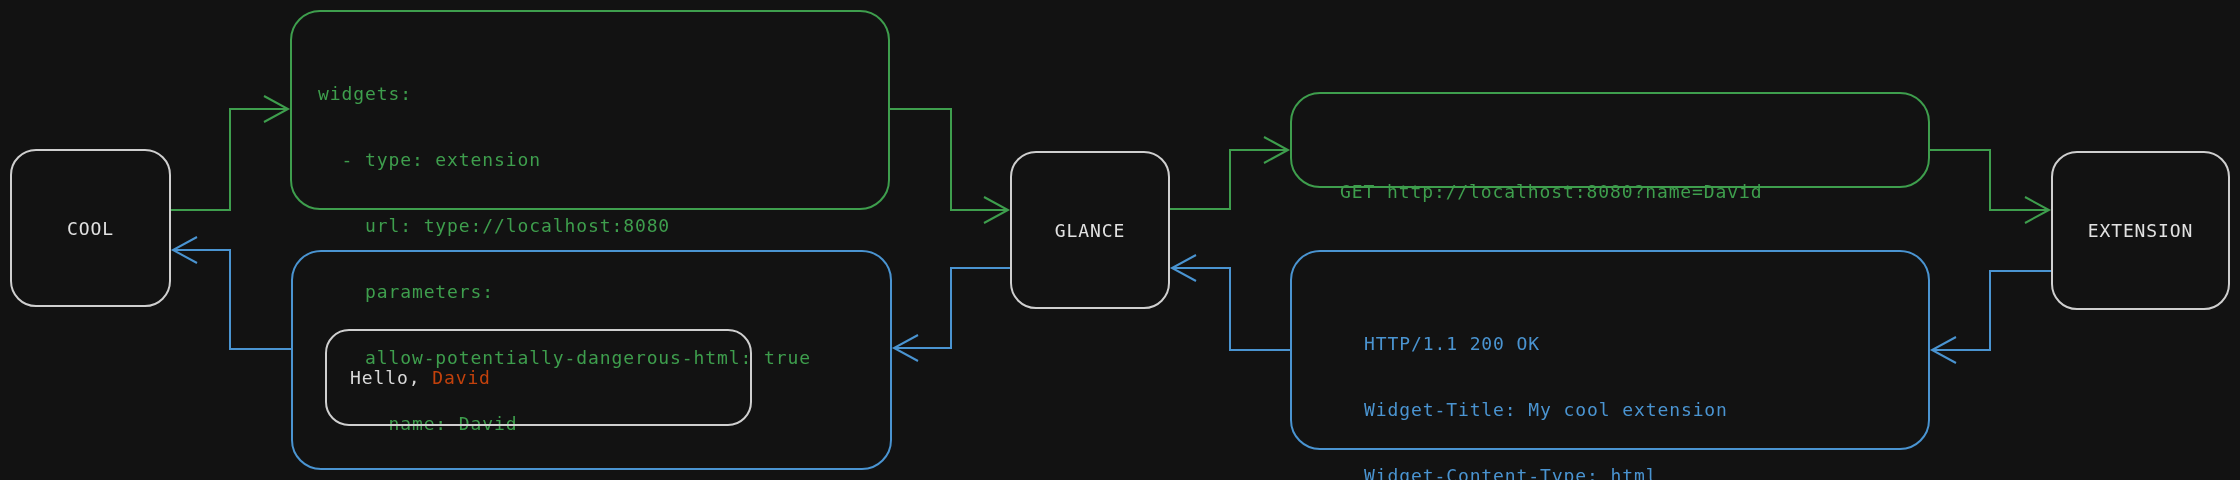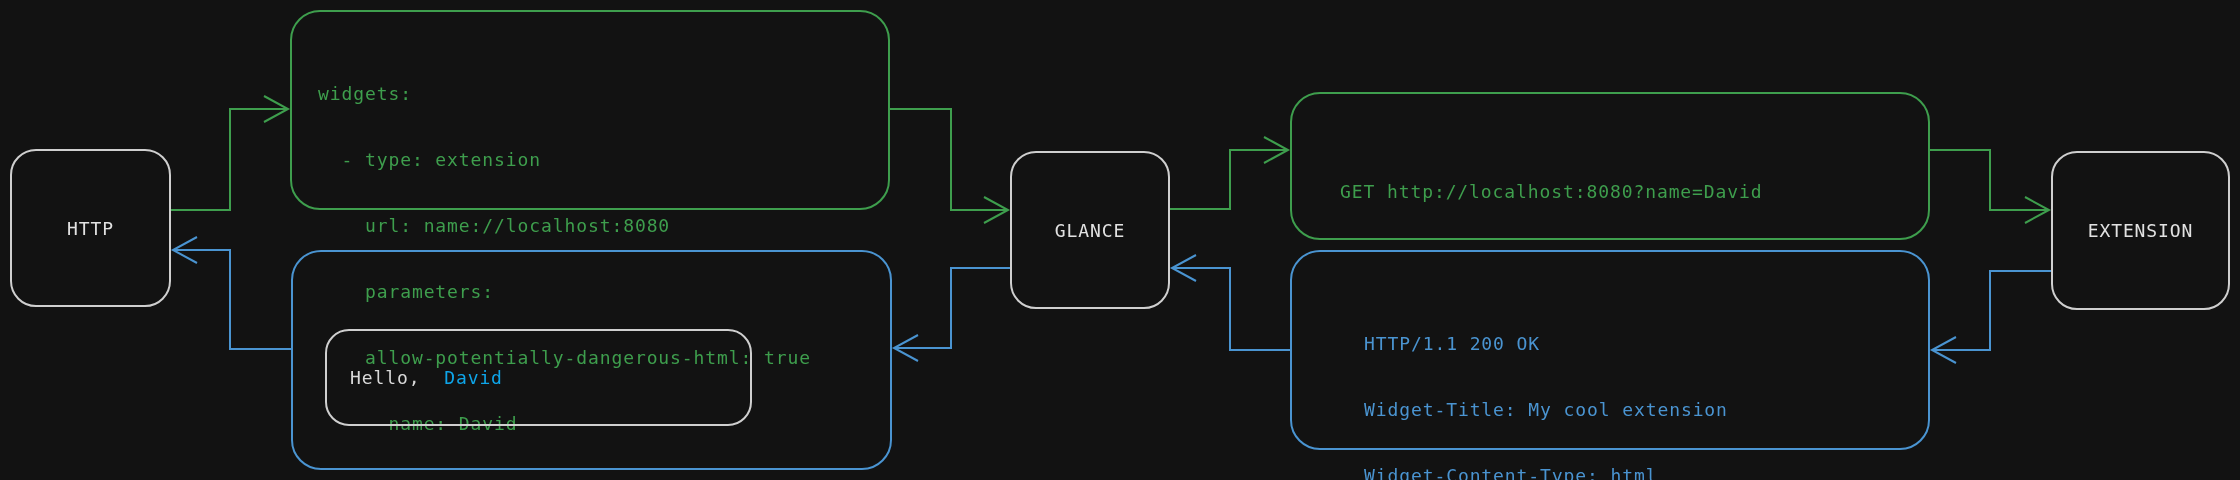--- a/index.html
+++ b/index.html
@@ -51,21 +51,21 @@
     line-height: 24px;
     white-space: pre;
   }
   #config-box {
     left: 290px; top: 10px; width: 600px; height: 200px;
     border: 2px solid #3e9e4d;
     color: #3e9e4d;
     padding: 28px 16px 0 26px;
   }
   #request-box {
-    left: 1290px; top: 92px; width: 640px; height: 148px;
+    left: 1290px; top: 92px; width: 640px; height: 96px;
     border: 2px solid #3e9e4d;
     color: #3e9e4d;
     padding: 44px 0 0 48px;
   }
   #response-box {
     left: 1290px; top: 250px; width: 640px; height: 200px;
     border: 2px solid #4a94d1;
     color: #4a94d1;
     padding: 38px 0 0 72px;
   }
@@ -87,21 +87,21 @@
     width: 427px; height: 97px;
     border: 2px solid #cfcfcf;
     border-radius: 24px;
     box-sizing: border-box;
     display: flex;
     align-items: center;
     padding-left: 23px;
     white-space: pre;
   }
   #greeting-box .prefix { color: #d9d9d9; white-space: pre; }
-  #greeting-box .name   { color: #0ea5e9; white-space: pre; margin-left: 12px; }
+  #greeting-box .name   { color: #c2410c; white-space: pre; }
 </style>
 </head>
 <body>
 
 <div id="canvas">
 
   <svg id="wires" viewBox="0 0 2240 480" xmlns="http://www.w3.org/2000/svg">
 
     <g>
       <path class="green" d="M171 210 H230 V109 H288"></path>
@@ -132,35 +132,35 @@
       <path class="blue" d="M1010 268 H951 V348 H894"></path>
       <path class="blue" d="M918 335 L894 348 L918 361"></path>
     </g>
     <g>
       <path class="blue" d="M291 349 H230 V250 H173"></path>
       <path class="blue" d="M197 237 L173 250 L197 263"></path>
     </g>
   </svg>
 
   <div class="node" id="user-node">
-    <span>HTTP</span>
+    <span>COOL</span>
   </div>
 
   <div class="node" id="extension-node">
     <span>EXTENSION</span>
   </div>
 
   <div class="node" id="glance-node">
     <span>GLANCE</span>
   </div>
 
   <div class="codebox" id="config-box">
     <div class="code-line">widgets:</div>
     <div class="code-line">  - type: extension</div>
-    <div class="code-line">    url: name://localhost:8080</div>
+    <div class="code-line">    url: type://localhost:8080</div>
     <div class="code-line">    parameters:</div>
     <div class="code-line">    allow-potentially-dangerous-html: true</div>
     <div class="code-line">      name: David</div>
   </div>
 
   <div class="codebox" id="request-box">
     <div class="code-line">GET http://localhost:8080?name=David</div>
   </div>
 
   <div class="codebox" id="response-box">

